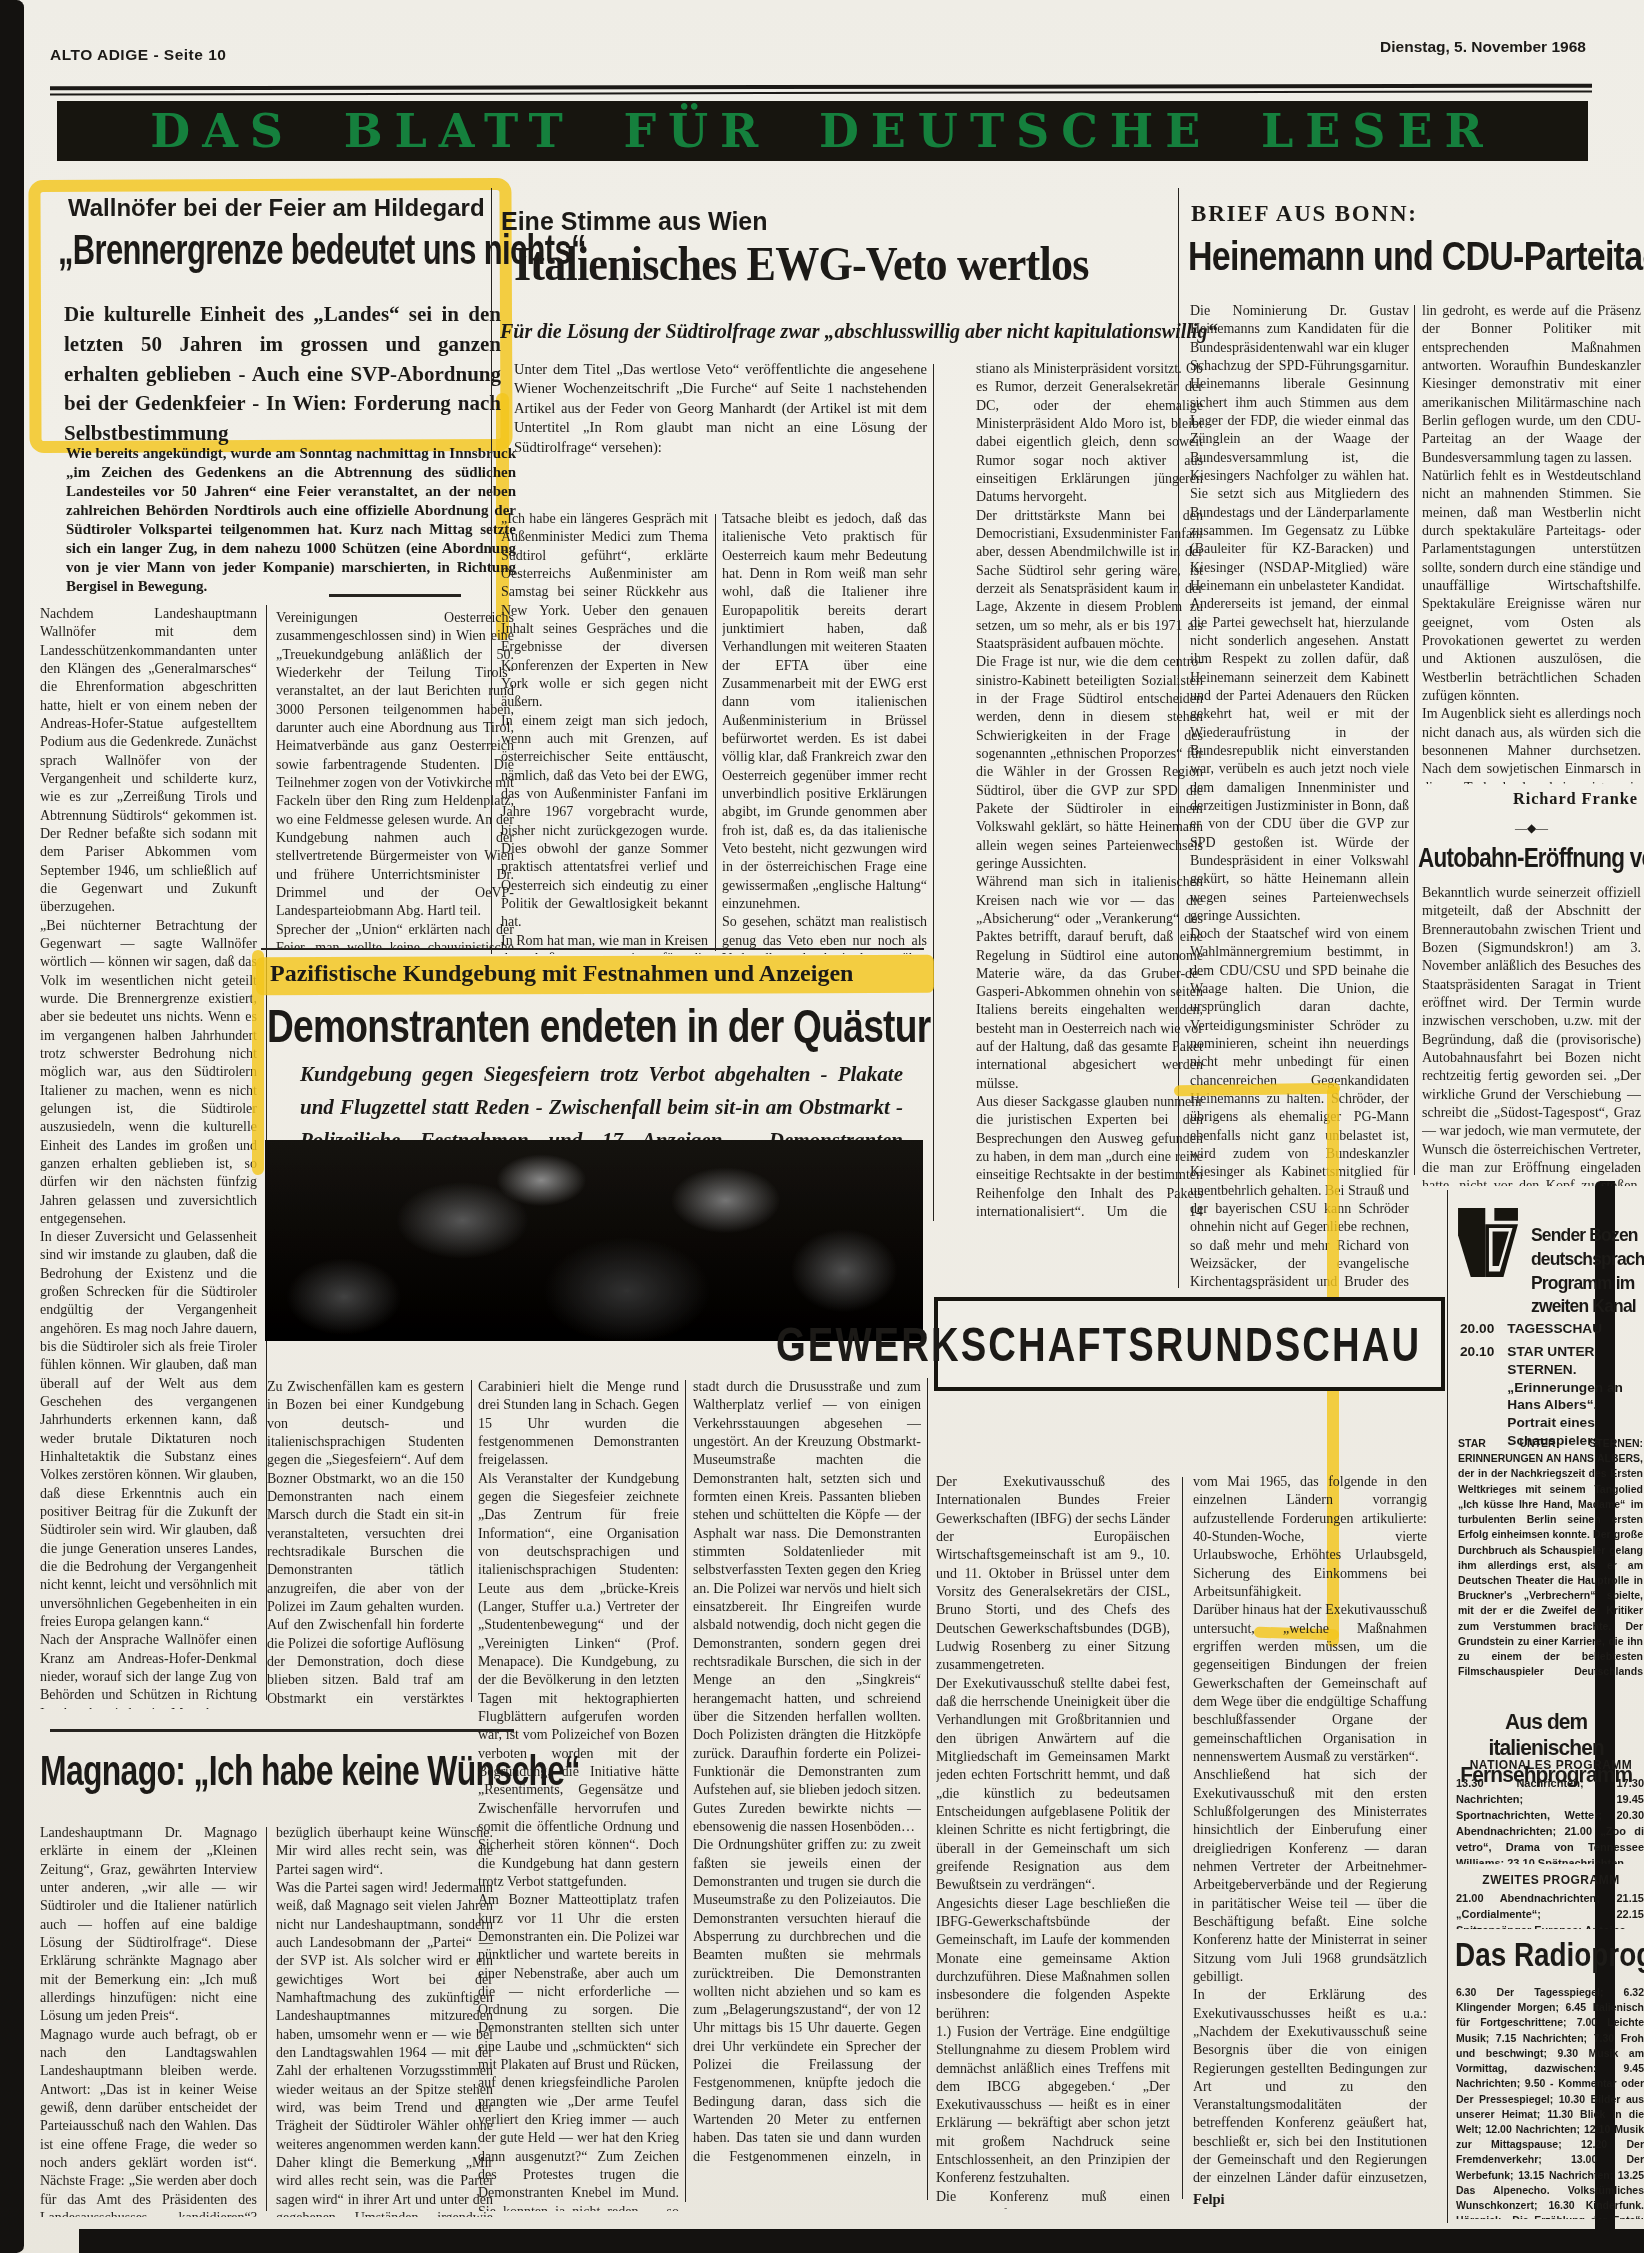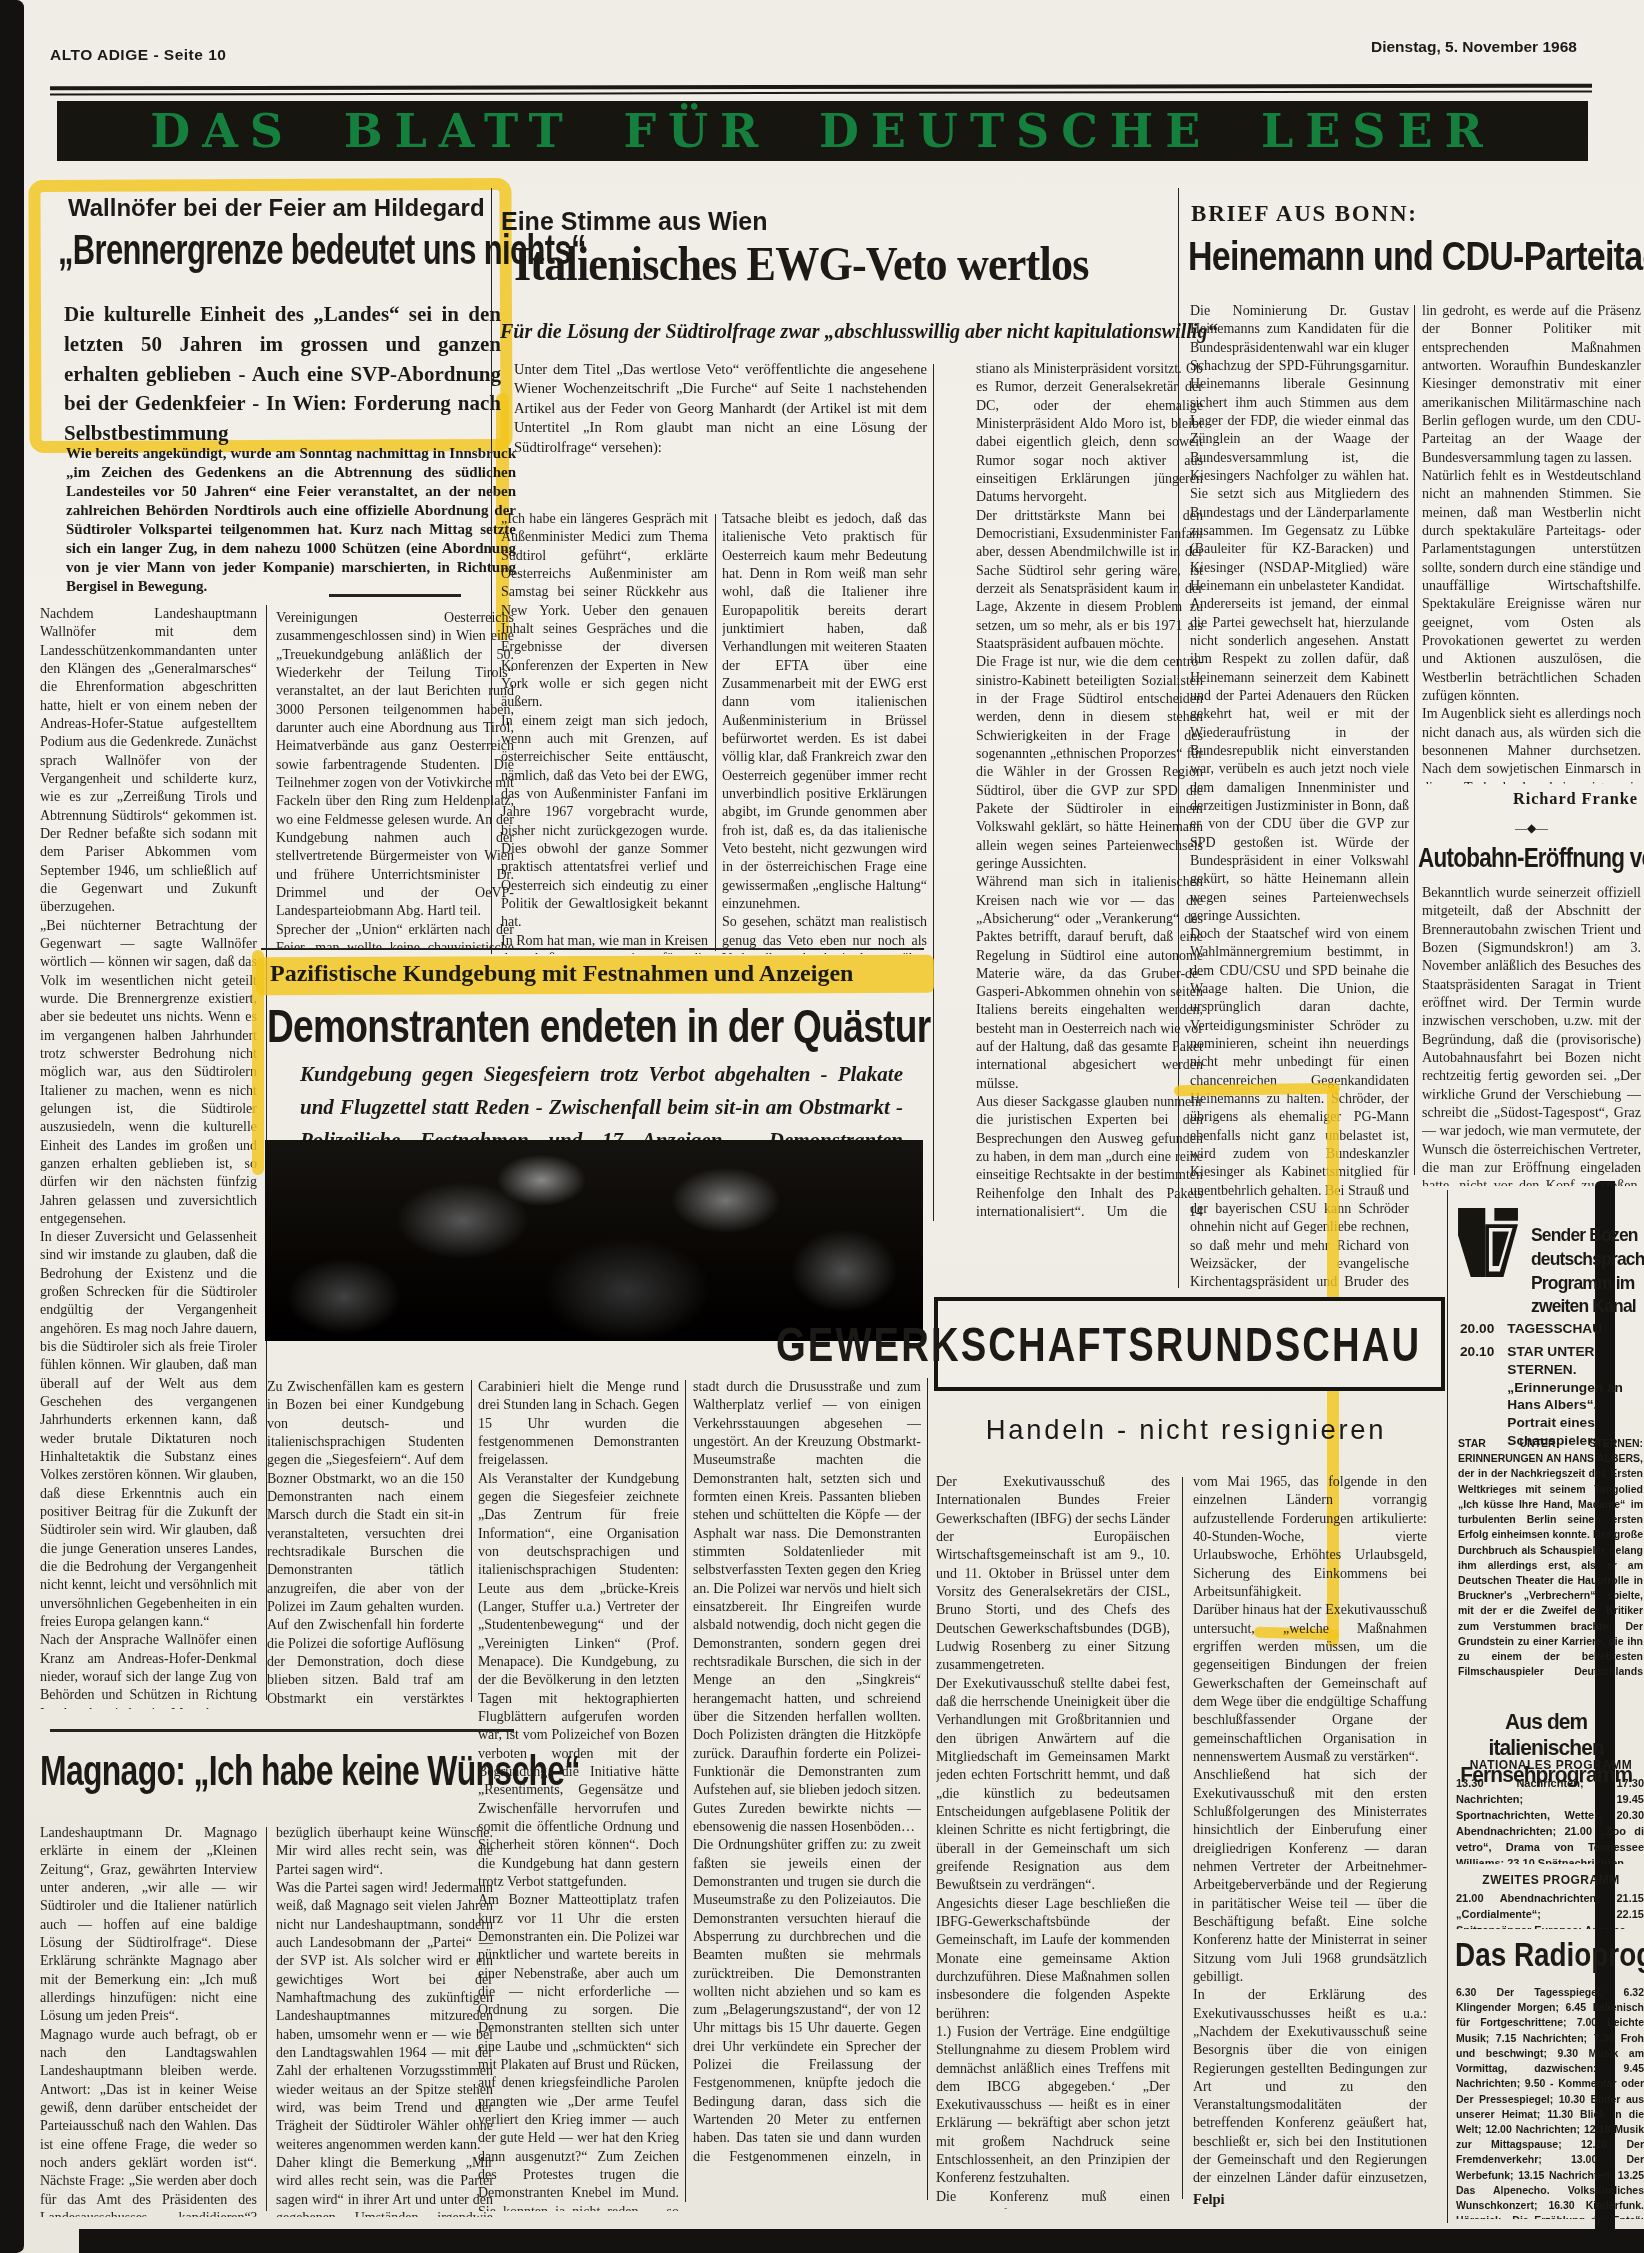--- a/index.html
+++ b/index.html
@@ -42,21 +42,21 @@
 </head>
 <body>
 
 <div id="canvas">
 
   <div class="abs scan" style="left:0;top:0;width:24px;height:2253px;border-radius:0 7.3px 7.3px 0;"></div>
   <div class="abs scan" style="left:79px;top:2229px;width:1566px;height:24px;"></div>
   <div class="abs scan" style="left:1595px;top:1181px;width:20px;height:1073px;border-radius:5.5px 0 0 0;"></div>
 
   <div class="abs sans bold" style="left:50px;top:46px;font-size:15.5px;letter-spacing:0.5px;">ALTO ADIGE - Seite 10</div>
-  <div class="abs sans bold" style="left:1371px;top:38px;width:224px;text-align:left;font-size:15.5px;">Dienstag, 5. November 1968</div>
+  <div class="abs sans bold" style="left:1371px;top:38px;width:224px;text-align:center;font-size:15.5px;">Dienstag, 5. November 1968</div>
   <div class="abs" style="left:50px;top:85px;width:1542px;height:3.7px;background:#1c1a17;transform:rotate(-.1deg);"></div>
   <div class="abs" style="left:50px;top:92px;width:1542px;height:1.8px;background:#1c1a17;transform:rotate(-.12deg);"></div>
 
   <div id="masthead" class="abs" style="left:57px;top:101px;width:1531px;height:60px;">
     <span>DAS BLATT FÜR DEUTSCHE LESER</span>
   </div>
 
   <div class="abs ybox" style="left:29px;top:179px;width:459px;height:249px;transform:rotate(-.25deg);"></div>
   <div class="abs yellow" style="left:496px;top:393px;width:12.8px;height:247px;"></div>
 
@@ -150,21 +150,20 @@
 Am Bozner Matteottiplatz trafen kurz vor 11 Uhr die ersten Demonstranten ein. Die Polizei war pünktlicher und wartete bereits in einer Nebenstraße, aber auch um die — nicht erforderliche — Ordnung zu sorgen. Die Demonstranten stellten sich unter eine Laube und „schmückten“ sich mit Plakaten auf Brust und Rücken, auf denen kriegsfeindliche Parolen prangten wie „Der arme Teufel verliert den Krieg immer — auch der gute Held — wer hat den Krieg dann ausgenutzt?“ Zum Zeichen des Protestes trugen die Demonstranten Knebel im Mund. Sie konnten ja nicht reden — so stand es auf den verteilten Flugblättern in zwei Sprachen — weil es ihnen verboten worden war.
 Als sich unter den Lauben am Matteottiplatz an die 50 Demonstranten angesammelt hatten, setzte sich der Zug in Bewegung und forderte die Auflösung der Demonstrantengruppe. Es gab Wortgefechte mit Polizei-Funktionären und Konsultationen unter den Demonstranten. Zwei Frontkämpfer, die von dem am Siegesdenkmal gekommen waren, beschimpften sie. Aber Zwischenfälle gab es bis dahin keine.
 Die Demonstranten beschlossen hierauf einen Umzug durch Bozen zu machen und zogen im Regen Richtung Altstadt, gingen in kleinen Gruppen und verteilten bei Weg hin Flugblätter. Transparente lösten sich im Regen auf. Dabei waren die Sieges- und Kriegsgegner von einer „Schutzstaffel“ der Polizei begleitet. Der Einzug in die Alt-</div>
   <div class="abs rule-v" style="left:685px;top:1380px;height:822px;"></div>
   <div class="abs body-col just pre clip" style="left:693px;top:1378px;width:228px;height:786px;">stadt durch die Drususstraße und zum Waltherplatz verlief — von einigen Verkehrsstauungen abgesehen — ungestört. An der Kreuzung Obstmarkt-Museumstraße machten die Demonstranten halt, setzten sich und formten einen Kreis. Passanten blieben stehen und schüttelten die Köpfe — der Asphalt war nass. Die Demonstranten stimmten Soldatenlieder mit selbstverfassten Texten gegen den Krieg an. Die Polizei war nervös und hielt sich einsatzbereit. Ihr Eingreifen wurde alsbald notwendig, doch nicht gegen die Demonstranten, sondern gegen drei rechtsradikale Burschen, die sich in der Menge an den „Singkreis“ herangemacht hatten, und schreiend über die Sitzenden herfallen wollten. Doch Polizisten drängten die Hitzköpfe zurück. Daraufhin forderte ein Polizei-Funktionär die Demonstranten zum Aufstehen auf, sie blieben jedoch sitzen. Gutes Zureden bewirkte nichts — ebensowenig die nassen Hosenböden…
 Die Ordnungshüter griffen zu: zu zweit faßten sie jeweils einen der Demonstranten und trugen sie durch die Museumstraße zu den Polizeiautos. Die Demonstranten versuchten hierauf die Absperrung zu durchbrechen und die Beamten mußten sie mehrmals zurücktreiben. Die Demonstranten wollten nicht abziehen und so kam es zum „Belagerungszustand“, der von 12 Uhr mittags bis 15 Uhr dauerte. Gegen drei Uhr verkündete ein Sprecher der Polizei die Freilassung der Festgenommenen, knüpfte jedoch die Bedingung daran, dass sich die Wartenden 20 Meter zu entfernen haben. Das taten sie und dann wurden die Festgenommenen einzeln, in Abständen von je fünf Minuten aus dem Polizeigebäude entlassen. 17 Demonsrtanten sind wegen Uebertretung der Verordnung des Quästors angezeigt worden.</div>
 
   <div class="abs" style="left:934px;top:1297px;width:503px;height:86px;border:4.6px solid #17150f;background:#f0eee7;display:flex;align-items:center;justify-content:center;">
     <span class="cond" style="font-size:49px;transform:scaleX(.78);letter-spacing:2.7px;white-space:nowrap;">GEWERKSCHAFTSRUNDSCHAU</span>
   </div>
-  <div class="abs sans" style="left:934px;top:1414px;width:504px;text-align:center;font-size:27.4px;letter-spacing:2.7px;">Handeln - nicht resignieren</div>
 
   <div class="abs body-col just pre clip" style="left:936px;top:1473px;width:234px;height:736px;">Der Exekutivausschuß des Internationalen Bundes Freier Gewerkschaften (IBFG) der sechs Länder der Europäischen Wirtschaftsgemeinschaft ist am 9., 10. und 11. Oktober in Brüssel unter dem Vorsitz des Generalsekretärs der CISL, Bruno Storti, und des Chefs des Deutschen Gewerkschaftsbundes (DGB), Ludwig Rosenberg zu einer Sitzung zusammengetreten.
 Der Exekutivausschuß stellte dabei fest, daß die herrschende Uneinigkeit über die Verhandlungen mit Großbritannien und den übrigen Anwärtern auf die Mitgliedschaft im Gemeinsamen Markt jeden echten Fortschritt hemmt, und daß „die künstlich zu bedeutsamen Entscheidungen aufgeblasene Politik der kleinen Schritte es nicht fertigbringt, die überall in der Gemeinschaft um sich greifende Resignation aus dem Bewußtsein zu verdrängen“.
 Angesichts dieser Lage beschließen die IBFG-Gewerkschaftsbünde der Gemeinschaft, im Laufe der kommenden Monate eine gemeinsame Aktion durchzuführen. Diese Maßnahmen sollen insbesondere die folgenden Aspekte berühren:
 1.) Fusion der Verträge. Eine endgültige Stellungnahme zu diesem Problem wird demnächst anläßlich eines Treffens mit dem IBCG abgegeben.‘ „Der Exekutivausschuss — heißt es in einer Erklärung — bekräftigt aber schon jetzt mit großem Nachdruck seine Entschlossenheit, an den Prinzipien der Konferenz festzuhalten.
 Die Konferenz muß einen gemeinschaftlichen Charakter haben, sowohl auf der Ebene der Gemeinschaft als auch hinsichtlich der von ihr zu behandelnden Fragen. Nur so können die freien Gewerkschaften der Gemeinschaft eine wirksame europäische Gewerkschaftsgruppe gebildet werden.
 Wie in der Erklärung weiter heißt, stellt der Ausschuß fest, daß bei einer Entscheidung darüber, ob und auf der Ebene der Gemeinschaft nicht mit den Garantien für die Vollbeschäftigung (Berufsausbildung, Sozialfonds) Rechnung getragen wird.</div>
   <div class="abs rule-v" style="left:1182px;top:1477px;height:722px;"></div>
   <div class="abs body-col just pre clip" style="left:1193px;top:1473px;width:234px;height:715px;">vom Mai 1965, das folgende in den einzelnen Ländern vorrangig aufzustellende Forderungen artikulierte: 40-Stunden-Woche, vierte Urlaubswoche, Erhöhtes Urlaubsgeld, Sicherung des Einkommens bei Arbeitsunfähigkeit.
 Darüber hinaus hat der Exekutivausschuß untersucht, „welche Maßnahmen ergriffen werden müssen, um die gegenseitigen Bindungen der freien Gewerkschaften der Gemeinschaft auf dem Wege über die endgültige Schaffung beschlußfassender Organe der gemeinschaftlichen Organisation in nennenswertem Ausmaß zu verstärken“.

